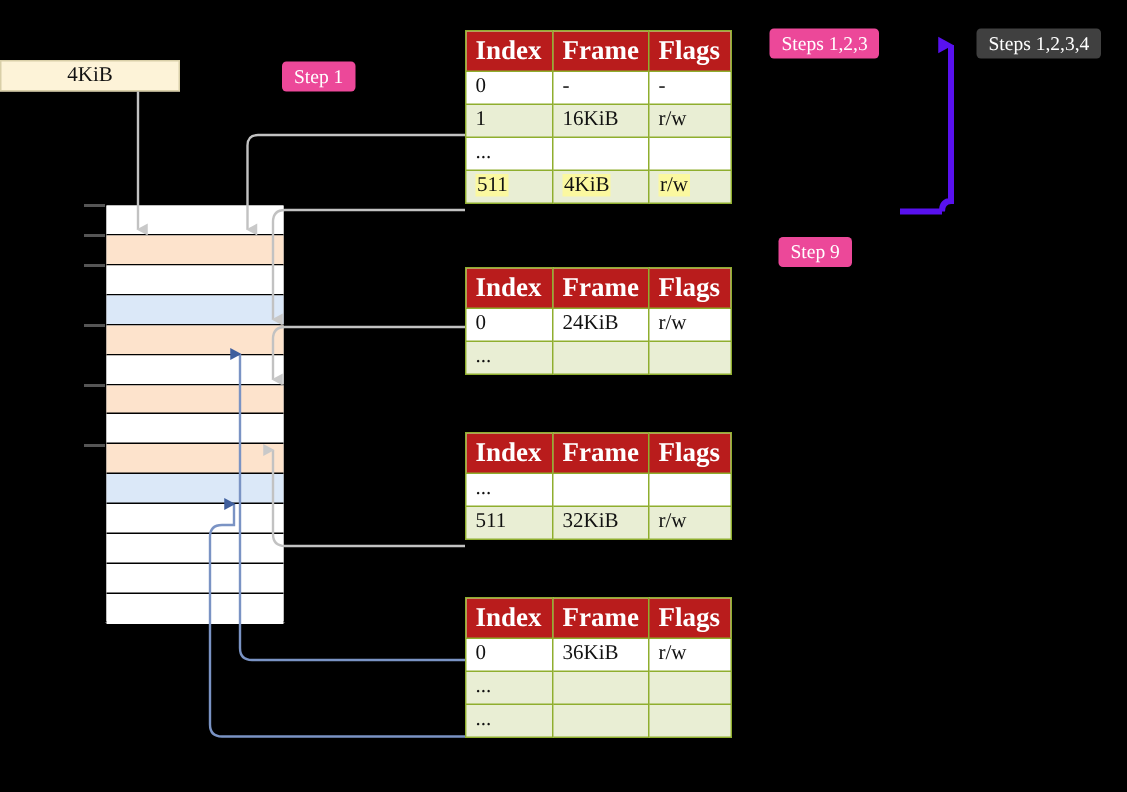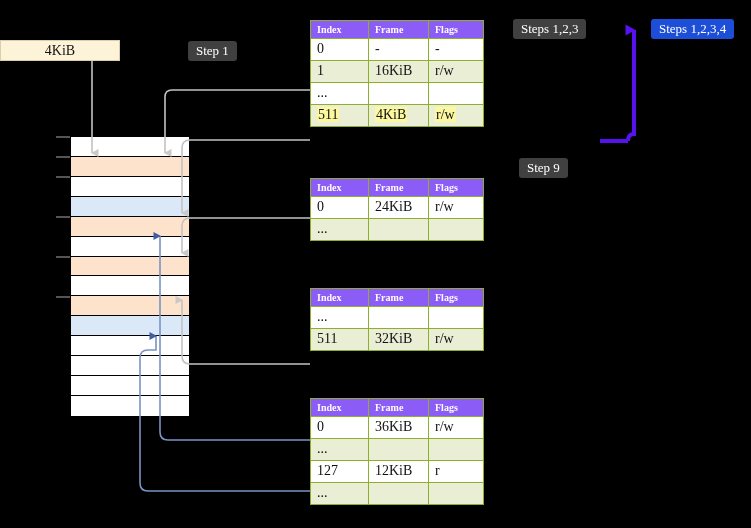--- a/index.html
+++ b/index.html
@@ -11,22 +11,22 @@
   
   .kib-box{position:absolute;left:0;top:40px;width:120px;height:21px;
            background:#fdf3d8;border:1px solid #d9cfa8;
            display:flex;align-items:center;justify-content:center;
            font-size:14px;color:#111;box-sizing:border-box;}
 
   
   .badge{position:absolute;color:#fff;font-size:13px;
          padding:2px 8px;border-radius:3px;white-space:nowrap;
          line-height:16px;}
-  .badge.red{background:#404040;}
-  .badge.blue{background:#1d4ed8;}
+  .badge.red{background:#ec4899;}
+  .badge.blue{background:#404040;}
   #badge-step0{left:188px;top:41px;}
   #badge-step4{left:519px;top:158px;}
   #badge-steps123{left:513px;top:19px;}
   #badge-steps1234{left:651px;top:19px;}
 
   
   .memcol{position:absolute;left:70px;top:136px;width:120px;height:279px;
           border:1px solid #000;box-sizing:border-box;background:#fff;}
   .memrow{width:100%;box-sizing:border-box;border-bottom:1.5px solid #000;}
   .memrow:last-child{border-bottom:none;}
@@ -35,22 +35,22 @@
   .m-blue{background:#dbe8f8;}
 
   .tick{position:absolute;height:1.5px;background:#555;width:14px;left:56px;}
 
   
   .ptable{position:absolute;border-collapse:collapse;
           font-size:14px;color:#111;background:#fff;}
   .ptable td,.ptable th{border:1px solid #8fae2e;
           padding:2px 6px 3px 6px;text-align:left;
           font-weight:normal;height:18px;box-sizing:border-box;}
-  .ptable th{background:#8b5cf6;color:#ffffff;font-weight:bold;
-             font-size:10px;border-color:#8fae2e;}
+  .ptable th{background:#b91c1c;color:#ffffff;font-weight:bold;
+             font-size:18px;border-color:#8fae2e;}
   .ptable tr.odd td{background:#ffffff;}
   .ptable tr.even td{background:#e9eed4;}
   .ptable td .hl{background:#fbf8a0;padding:0 1px;}
   .w-idx{width:58px;}
   .w-frm{width:60px;}
   .w-flg{width:55px;}
   #table-0{left:310px;top:20px;}
   #table-1{left:310px;top:178px;}
   #table-2{left:310px;top:288px;}
   #table-3{left:310px;top:398px;}
@@ -217,25 +217,20 @@
         <tr class="odd">
           <td class="w-idx">0</td>
           <td class="w-frm">36KiB</td>
           <td class="w-flg">r/w</td>
         </tr>
         <tr class="even">
           <td class="w-idx">...</td>
           <td class="w-frm"></td>
           <td class="w-flg"></td>
         </tr>
-        <tr class="odd">
-          <td class="w-idx">127</td>
-          <td class="w-frm">12KiB</td>
-          <td class="w-flg">r</td>
-        </tr>
         <tr class="even">
           <td class="w-idx">...</td>
           <td class="w-frm"></td>
           <td class="w-flg"></td>
         </tr>
       </tbody>
     </table>
   </div>
 
 </body></html>

